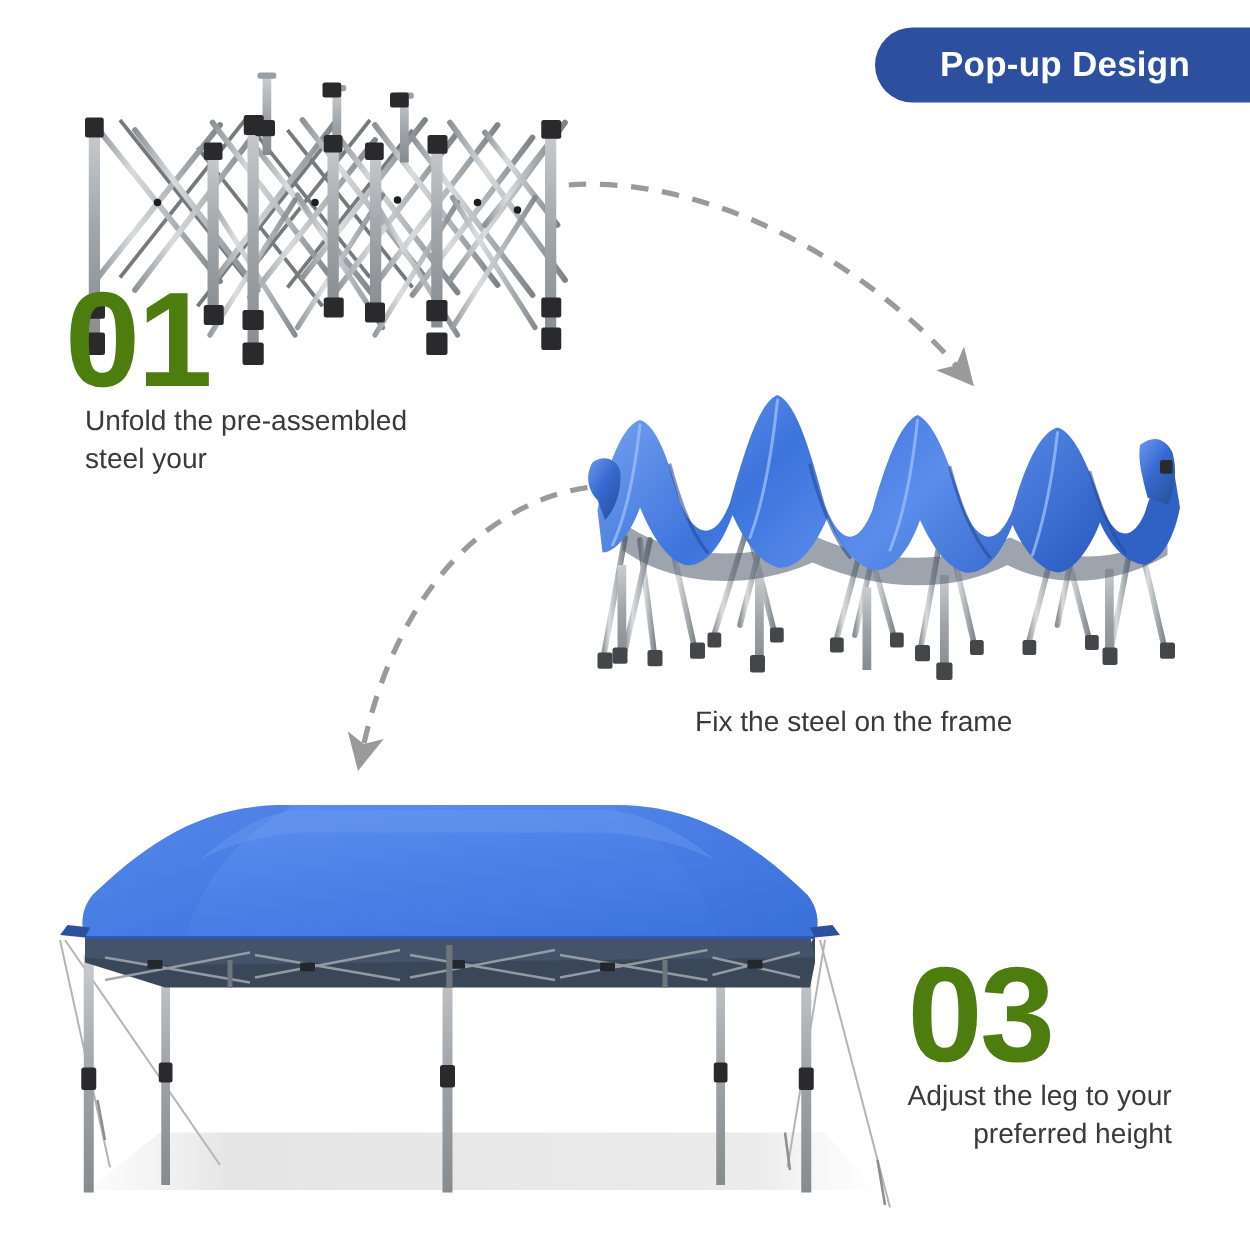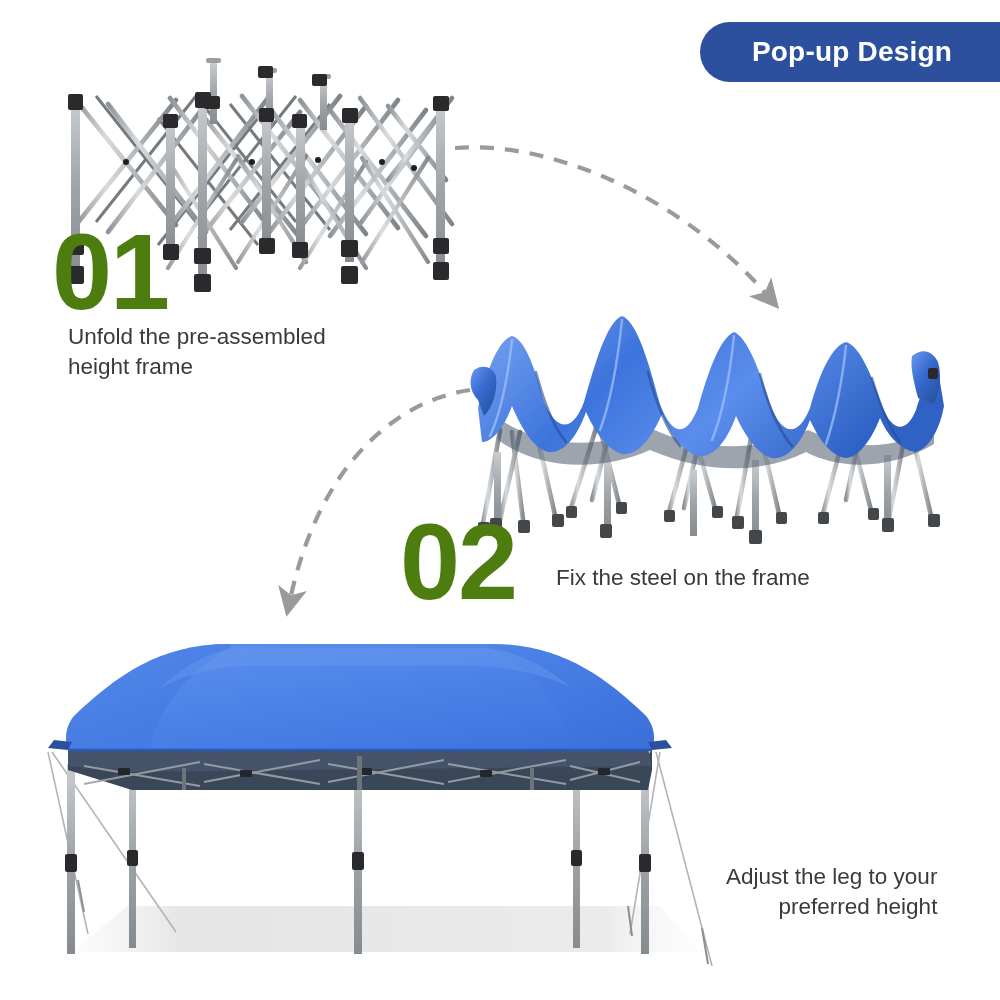--- a/index.html
+++ b/index.html
@@ -380,21 +380,21 @@
       <path d="M68,750 L48,748 L54,740 L72,742 Z" fill="#2C4F9E"></path>
       <path d="M652,750 L672,748 L666,740 L648,742 Z" fill="#2C4F9E"></path>
     </g>
   </svg>
 
   <div class="banner">
     <span class="banner-text">Pop-up Design</span>
   </div>
 
   <div class="step-num" id="num-01">01</div>
-  <div class="step-num" id="num-02">02</div>
+  <div class="step-num" id="num-03">03</div>
 
   <div class="caption" id="cap-01">Unfold the pre-assembled
-height frame</div>
+steel your</div>
   <div class="caption" id="cap-02">Fix the steel on the frame</div>
   <div class="caption" id="cap-03">Adjust the leg to your
 preferred height</div>
 
 </div>
 
 </body></html>

